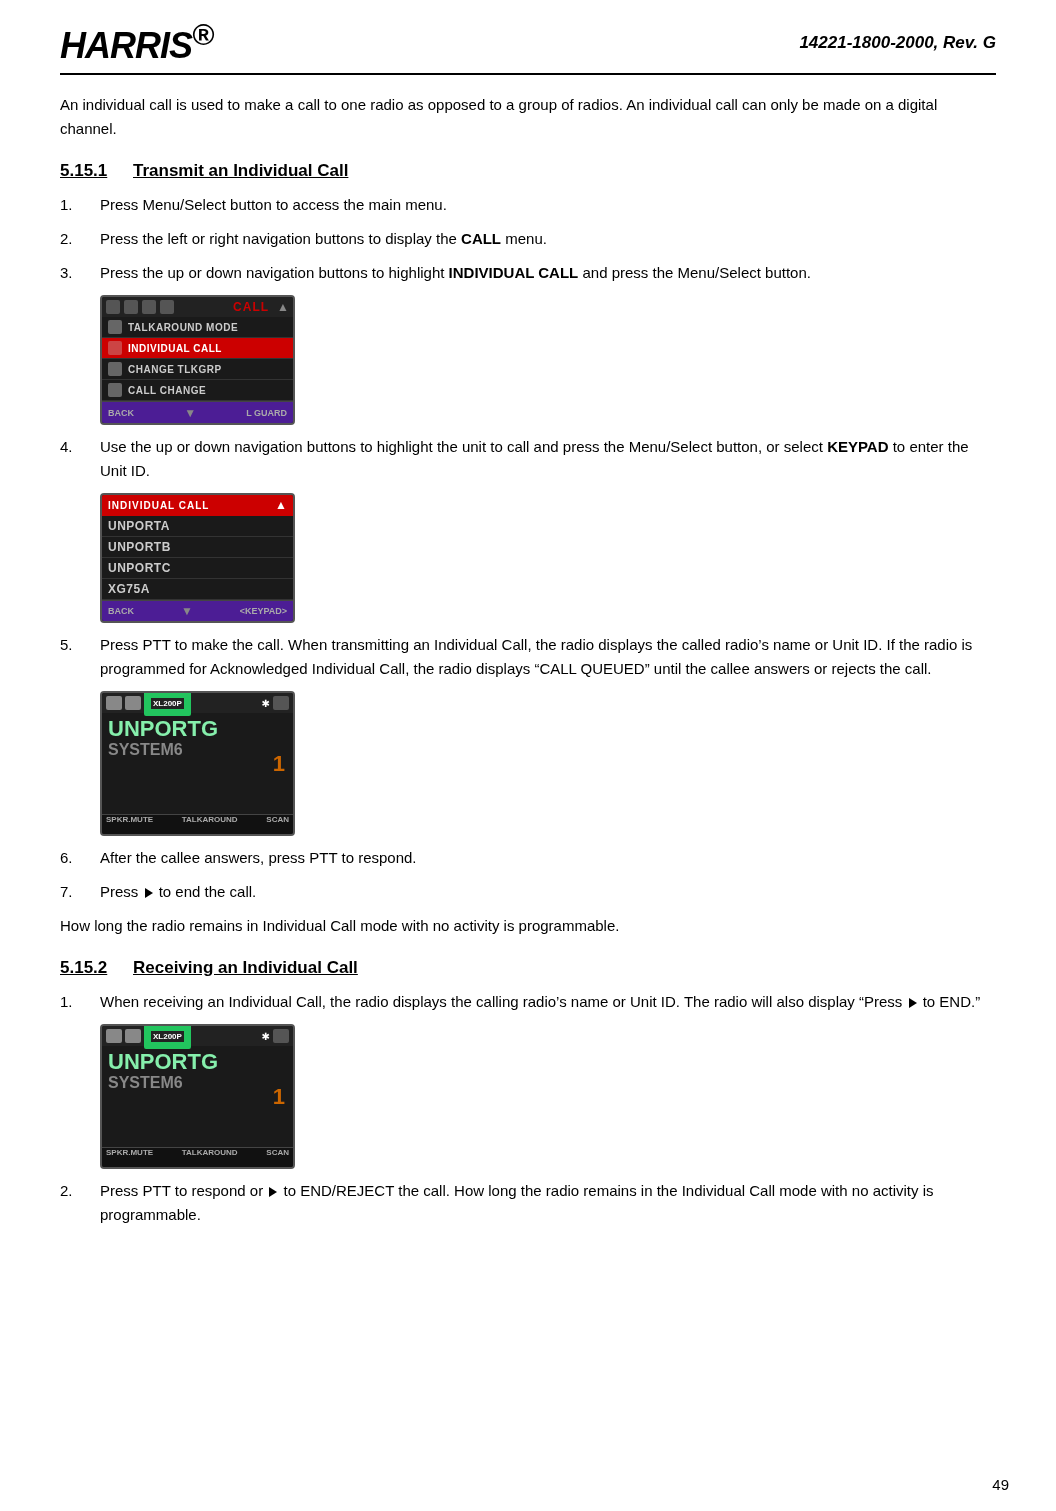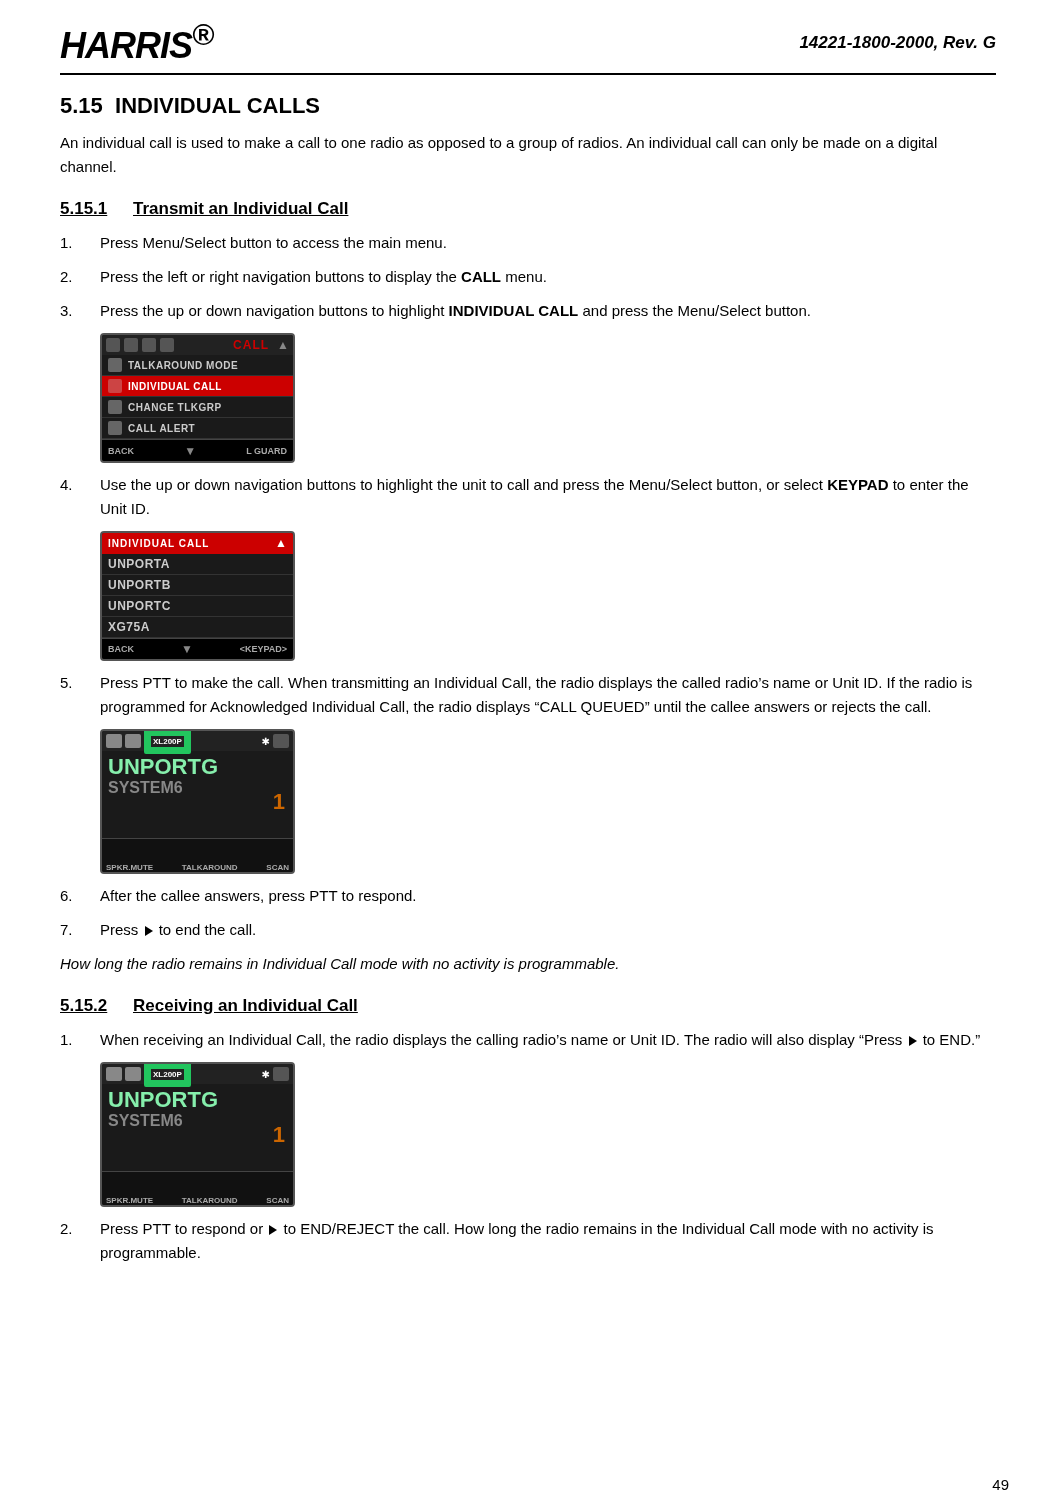--- a/index.html
+++ b/index.html
@@ -151,21 +151,21 @@
     }
     .screen-menu-item .menu-icon {
       width: 14px;
       height: 14px;
       background: #666;
       border-radius: 2px;
       margin-right: 6px;
       flex-shrink: 0;
     }
     .screen-bottom-bar {
-      background: #000000;
+      background: #4c1d95;
       height: 22px;
       display: flex;
       align-items: center;
       padding: 0 6px;
       justify-content: space-between;
       margin-top: auto;
       border-top: 1px solid #444;
     }
     .screen-bottom-label {
       color: #aaa;
@@ -266,39 +266,38 @@
       height: 0;
       border-top: 4px solid transparent;
       border-bottom: 4px solid transparent;
       border-left: 6px solid #fff;
     }
     .screen-softkeys {
       position: absolute;
       bottom: 0;
       left: 0;
       right: 0;
-      height: 34px;
+      height: 20px;
       background: #111;
       border-top: 1px solid #444;
       display: flex;
-      align-items: flex-end;
+      align-items: flex-start;
       padding: 0 4px;
       justify-content: space-between;
     }
     .softkey-label {
       color: #aaa;
       font-size: 8px;
       font-weight: bold;
     }
 
     .how-long-text {
       font-size: 15px;
       line-height: 1.6;
       margin: 10px 0 11px 0;
-      font-style: italic;
     }
     .arrow-right {
       display: inline-block;
       width: 0;
       height: 0;
       border-top: 5px solid transparent;
       border-bottom: 5px solid transparent;
       border-left: 8px solid #000;
       vertical-align: middle;
       margin: 0 2px;
@@ -309,23 +308,20 @@
 
 <div class="page-wrapper">
 
   <div class="header">
     <div class="logo">
       HARRIS<sup>®</sup>
     </div>
     <div class="doc-number">14221-1800-2000, Rev. G</div>
   </div>
 
-  <div class="section-title">
-    <span>5.15</span>&nbsp;&nbsp;<span>INDIVIDUAL CALLS</span>
-  </div>
   <div class="section-intro">An individual call is used to make a call to one radio as opposed to a group of radios. An individual call can only be made on a digital channel.</div>
 
   <div>
     <div class="subsection-title">
       <span class="subsection-num">5.15.1</span>
       <span>Transmit an Individual Call</span>
     </div>
 
     <ol class="step-list">
 
@@ -366,21 +362,21 @@
       <div class="screen-menu-item highlighted">
         <div class="menu-icon" style="background:#cc4444;"></div>
         <span>INDIVIDUAL CALL</span>
       </div>
       <div class="screen-menu-item">
         <div class="menu-icon"></div>
         <span>CHANGE TLKGRP</span>
       </div>
       <div class="screen-menu-item">
         <div class="menu-icon"></div>
-        <span>CALL ALERT</span>
+        <span>CALL CHANGE</span>
       </div>
       <div class="screen-bottom-bar">
         <span class="screen-bottom-label">BACK</span>
         <div class="scroll-arrow">▼</div>
         <span class="screen-bottom-label">L GUARD</span>
       </div>
     </div>
 
     <ol class="step-list" style="margin-top:8px;">
 

